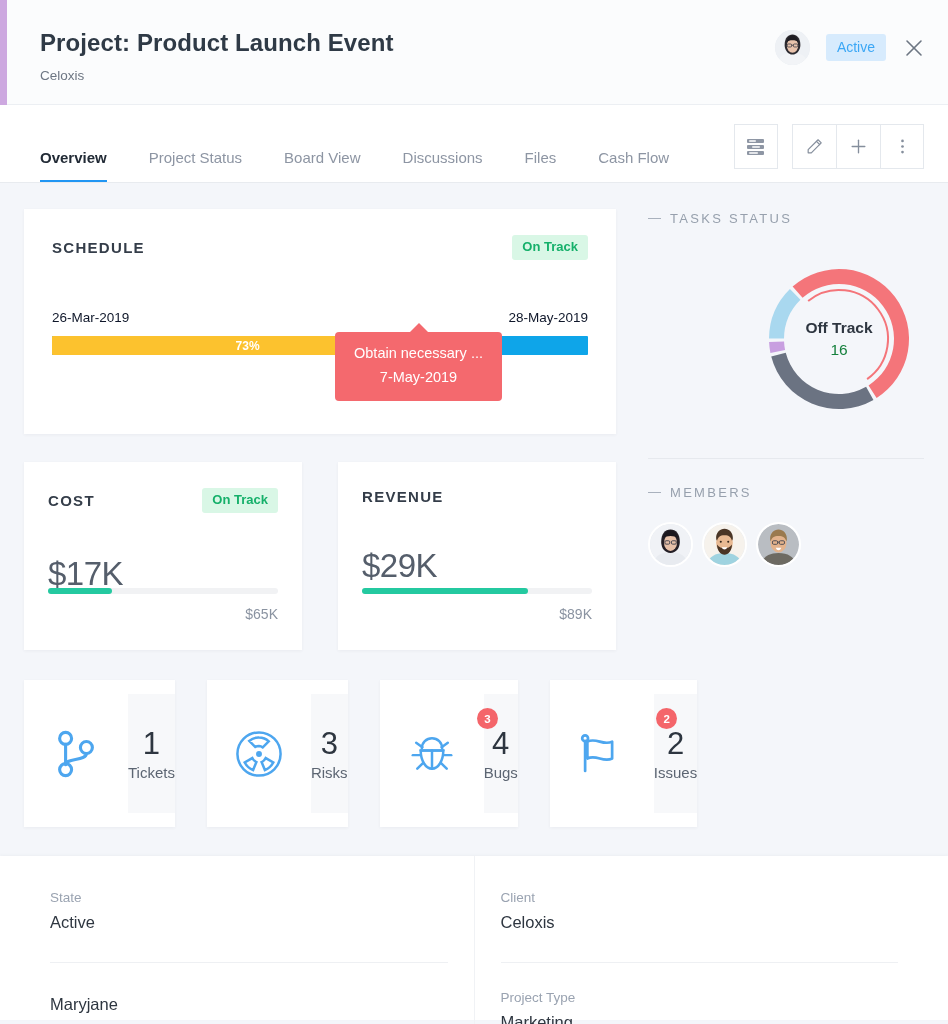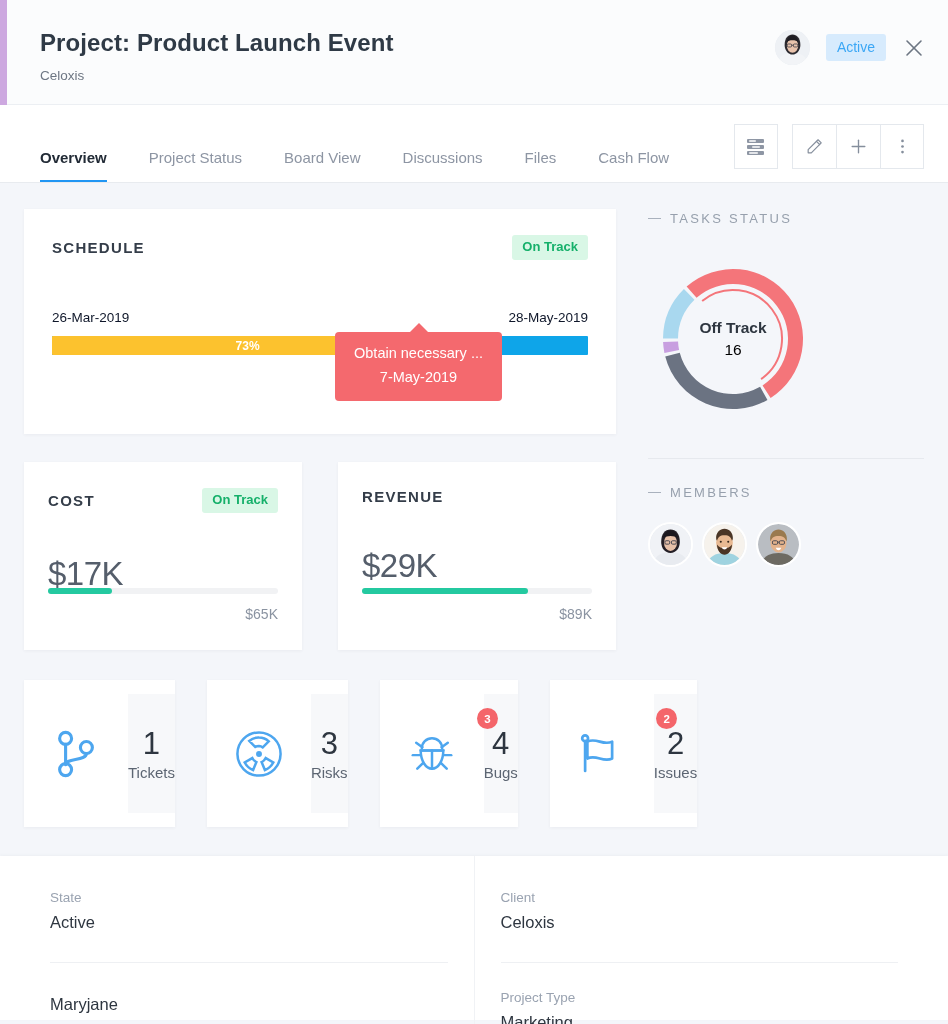--- a/index.html
+++ b/index.html
@@ -179,27 +179,27 @@
     background: #f4656a; color: #fff; font-size: 11.5px; font-weight: bold;
     display: flex; align-items: center; justify-content: center;
   }
 
   
   .sect-head {
     display: flex; align-items: center; gap: 9px;
     font-size: 13px; color: #97a0ad; letter-spacing: 2.3px;
   }
   .sect-dash { width: 13px; height: 1.5px; background: #a9b1bd; }
-  .donut-wrap { margin-top: 28px; display: flex; justify-content: flex-start; }
+  .donut-wrap { margin-top: 28px; display: flex; justify-content: flex-end; }
   .donut-center {
     position: absolute; left: 0; right: 0; top: 50%;
     transform: translateY(-50%); text-align: center;
   }
   .dc-label { font-size: 15.5px; font-weight: bold; color: #2e3640; line-height: 22px; }
-  .dc-value { font-size: 15.5px; color: #000000; line-height: 22px; }
+  .dc-value { font-size: 15.5px; color: #15803d; line-height: 22px; }
   .divider-h { height: 1px; background: #e6e9ee; margin: 34px 0 0 0; }
   .members { margin-top: 22px; display: flex; }
   .member {
     width: 45px; height: 45px; border-radius: 50%;
     overflow: hidden; margin-right: 9px; background: #e9edf2;
     border: 2px solid #fff;
   }
 
   
   .details {

